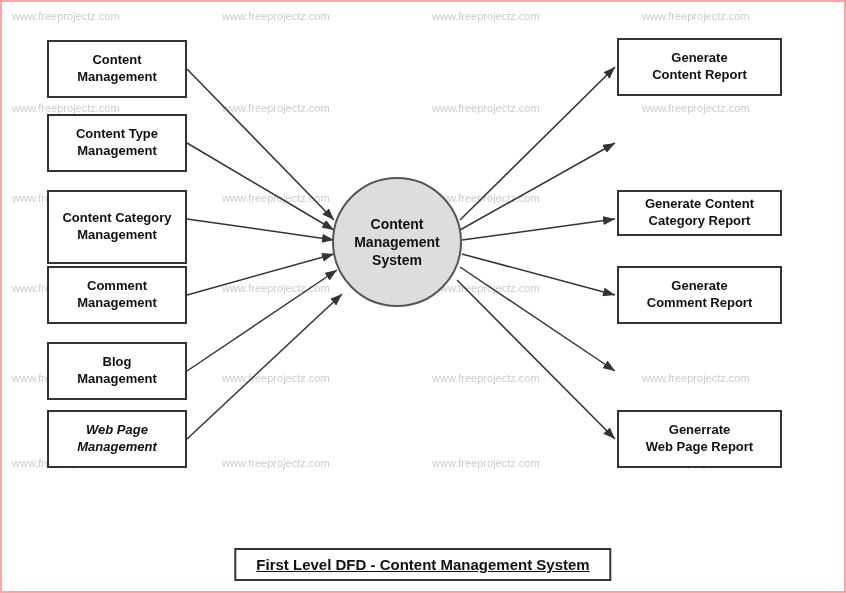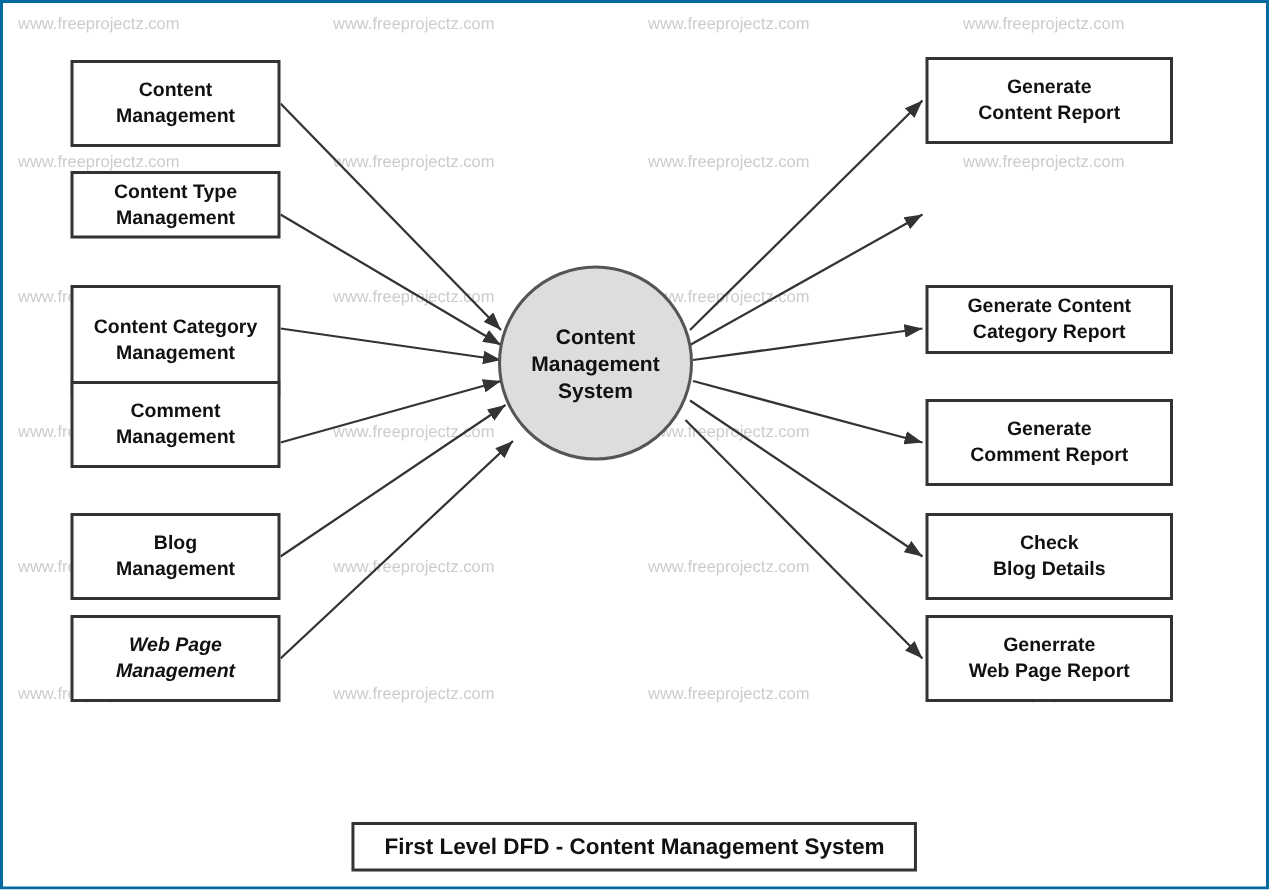--- a/index.html
+++ b/index.html
@@ -8,21 +8,21 @@
       font-family: Arial, sans-serif;
       width: 846px;
       height: 593px;
       overflow: hidden;
       position: relative;
     }
     #main-container {
       width: 846px;
       height: 593px;
       background: #fff;
-      border: 2px solid #0369a1;
+      border: 2px solid #fca5a5;
       position: relative;
     }
     
     .watermark {
       position: absolute;
       color: #ccc;
       font-size: 11px;
       pointer-events: none;
       white-space: nowrap;
       z-index: 0;
@@ -80,20 +80,21 @@
       left: 50%;
       transform: translateX(-50%);
       border: 2px solid #333;
       padding: 6px 20px;
       font-size: 15px;
       font-weight: bold;
       color: #111;
       background: #fff;
       z-index: 5;
       white-space: nowrap;
+      text-decoration: underline;
     }
   </style>
 </head>
 <body>
 
 <div id="main-container">
 
   <div class="watermark" style="top:8px; left:10px;">www.freeprojectz.com</div>
   <div class="watermark" style="top:8px; left:220px;">www.freeprojectz.com</div>
   <div class="watermark" style="top:8px; left:430px;">www.freeprojectz.com</div>
@@ -118,30 +119,29 @@
   <div class="watermark" style="top:370px; left:220px;">www.freeprojectz.com</div>
   <div class="watermark" style="top:370px; left:430px;">www.freeprojectz.com</div>
   <div class="watermark" style="top:370px; left:640px;">www.freeprojectz.com</div>
 
   <div class="watermark" style="top:455px; left:10px;">www.freeprojectz.com</div>
   <div class="watermark" style="top:455px; left:220px;">www.freeprojectz.com</div>
   <div class="watermark" style="top:455px; left:430px;">www.freeprojectz.com</div>
   <div class="watermark" style="top:455px; left:640px;">www.freeprojectz.com</div>
 
   <div class="dfd-box" style="top:38px;left:45px;width:140px;height:58px;">Content<br>Management</div>
-  <div class="dfd-box" style="top:112px;left:45px;width:140px;height:45px;">Content Type<br>Management</div>
+  <div class="dfd-box" style="top:112px;left:45px;width:140px;height:58px;">Content Type<br>Management</div>
   <div class="dfd-box" style="top:188px;left:45px;width:140px;height:74px;">Content Category<br>Management</div>
-  <div class="dfd-box" style="top:252px;left:45px;width:140px;height:58px;">Comment<br>Management</div>
+  <div class="dfd-box" style="top:264px;left:45px;width:140px;height:58px;">Comment<br>Management</div>
   <div class="dfd-box" style="top:340px;left:45px;width:140px;height:58px;">Blog<br>Management</div>
   <div class="dfd-box" style="top:408px;left:45px;width:140px;height:58px;font-style:italic;">Web Page<br>Management</div>
 
   <div class="dfd-box" style="top:36px;left:615px;width:165px;height:58px;">Generate<br>Content Report</div>
   <div class="dfd-box" style="top:188px;left:615px;width:165px;height:46px;">Generate Content<br>Category Report</div>
   <div class="dfd-box" style="top:264px;left:615px;width:165px;height:58px;">Generate<br>Comment Report</div>
-  <div class="dfd-box" style="top:340px;left:615px;width:165px;height:58px;">Check<br>Blog Details</div>
   <div class="dfd-box" style="top:408px;left:615px;width:165px;height:58px;">Generrate<br>Web Page Report</div>
 
   <div id="center-circle">
     Content<br>Management<br>System
   </div>
 
   <svg id="arrows-svg">
     <defs>
       <marker id="arrowhead" markerWidth="8" markerHeight="6" refX="8" refY="3" orient="auto">
         <polygon points="0 0, 8 3, 0 6" fill="#333"></polygon>

